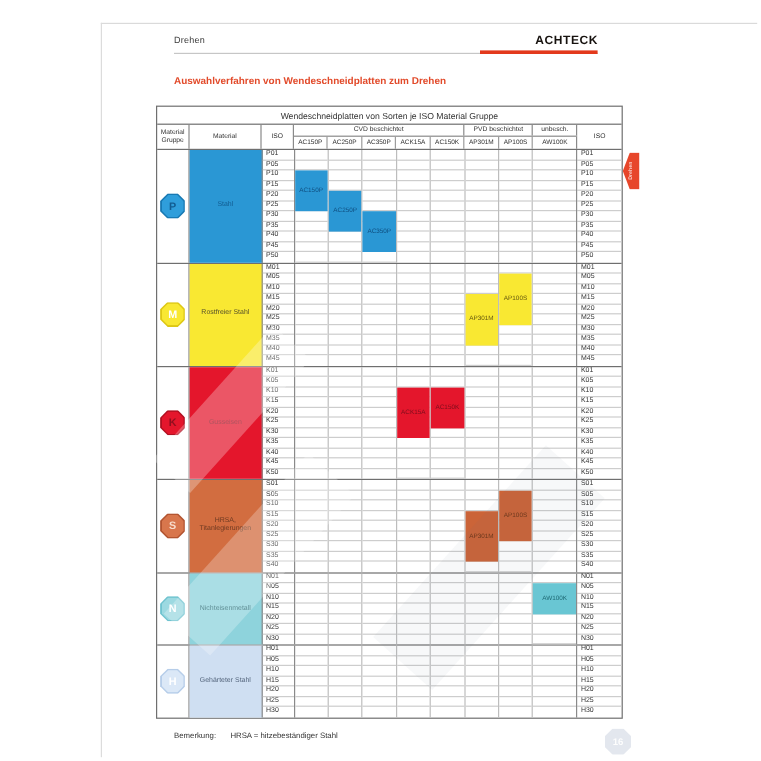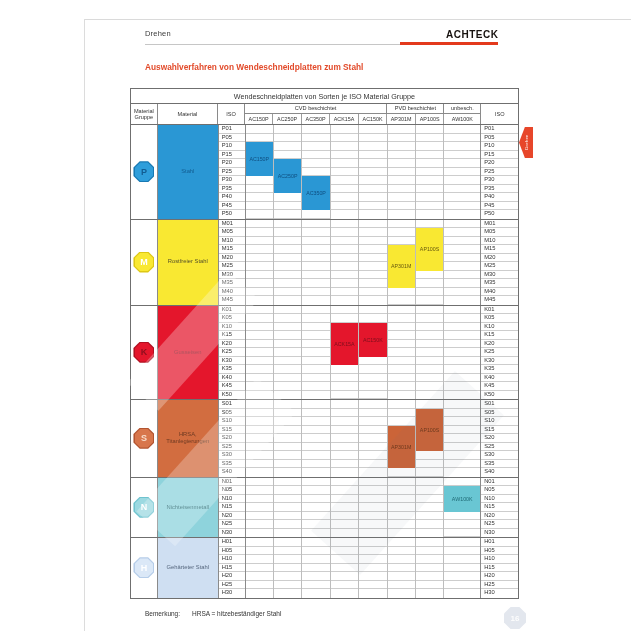--- a/index.html
+++ b/index.html
@@ -75,21 +75,21 @@
 
 <div class="page">
   <div class="edge-top"></div>
   <div class="edge-left"></div>
 
   <span class="hdr-left">Drehen</span>
   <div class="hdr-rule"></div>
   <div class="logo-rule"></div>
   <span class="logo">ACHTECK</span>
 
-  <div class="doc-title">Auswahlverfahren von Wendeschneidplatten zum Stahl</div>
+  <div class="doc-title">Auswahlverfahren von Wendeschneidplatten zum Drehen</div>
 
   <div class="tbl">
     <div class="t-caption">Wendeschneidplatten von Sorten je ISO Material Gruppe</div>
     <div class="t-head" id="thead">
         <div class="hcell w-mg">
           <span style="display: block;">Material</span>
           <span style="display: block;">Gruppe</span>
         </div>
         <div class="hcell w-mat">
           <span style="display: block;">Material</span>

